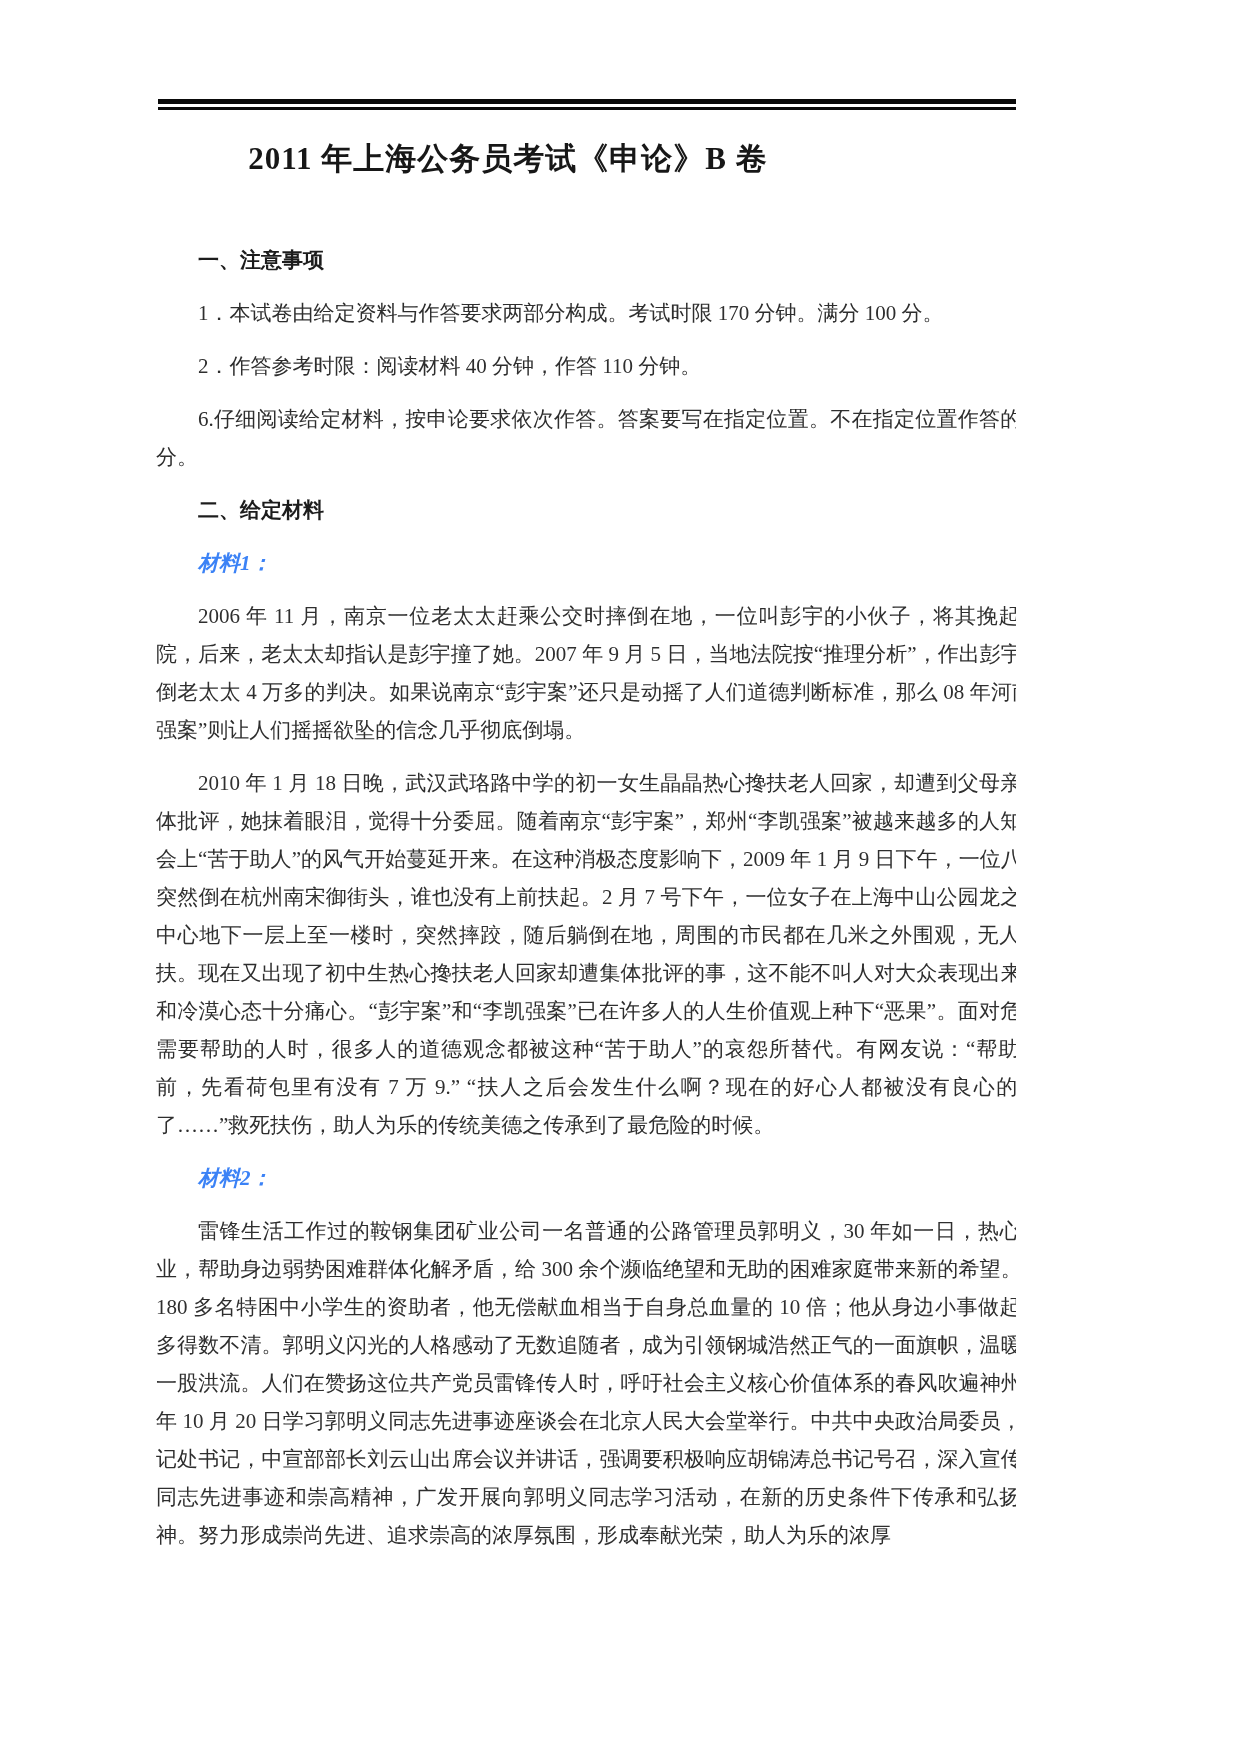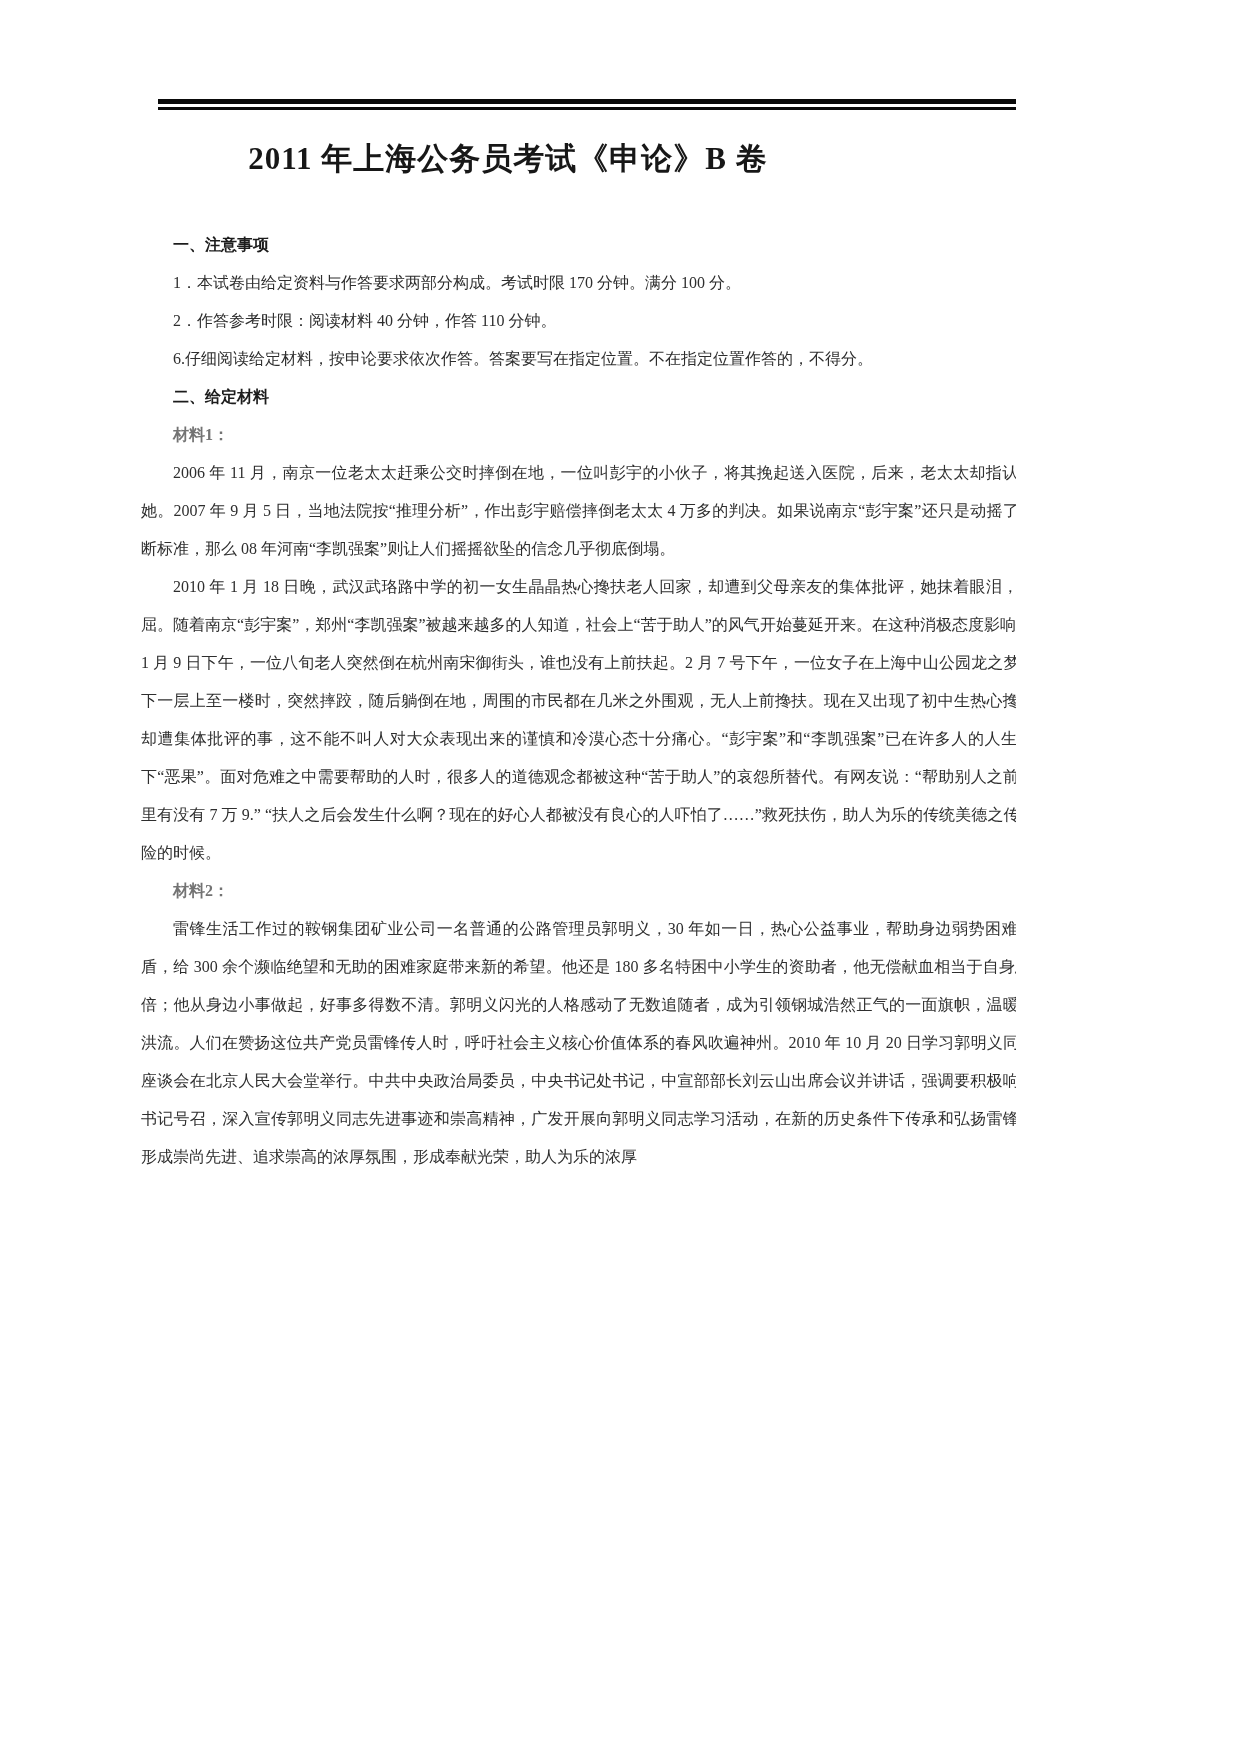--- a/index.html
+++ b/index.html
@@ -45,33 +45,34 @@
     left: 141px;
     width: 959px;
     font-size: 21px;
     line-height: 38px;
     text-align: justify;
     text-justify: inter-ideograph;
   }
   .content p,
   .content h2,
   .content h3 {
-    margin: 0;
+    margin: 15px;
     padding: 0;
     text-indent: 2em;
-    font-size: 16px;
+    font-size: 21px;
     line-height: 38px;
   }
   .sec-heading {
     font-weight: bold;
     color: #1c1c1c;
   }
   .mat-label {
     font-weight: bold;
-    color: #737373;
+    color: #3b82f6;
+    font-style: italic;
   }
   .body-para {
     font-weight: normal;
   }
   .page-number {
     position: absolute;
     left: 1063px;
     top: 1640px;
     font-size: 19px;
     line-height: 24px;

